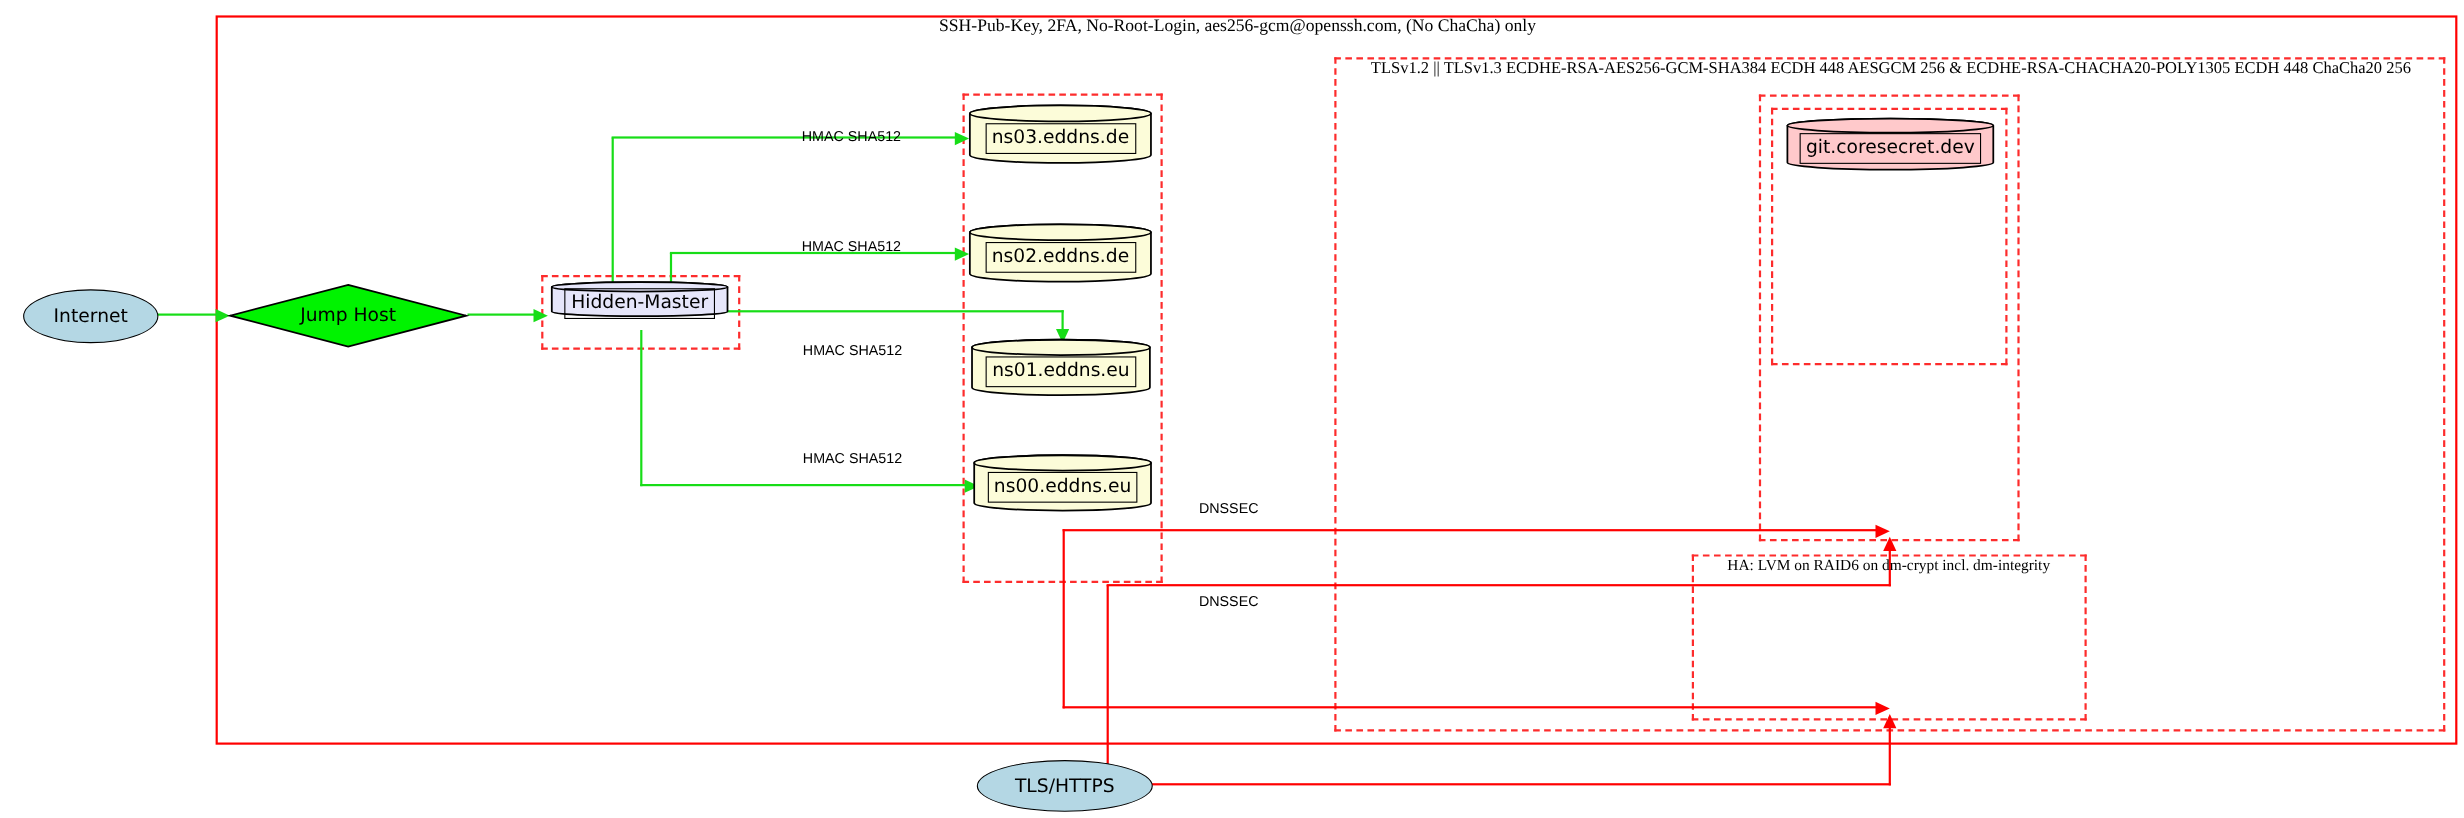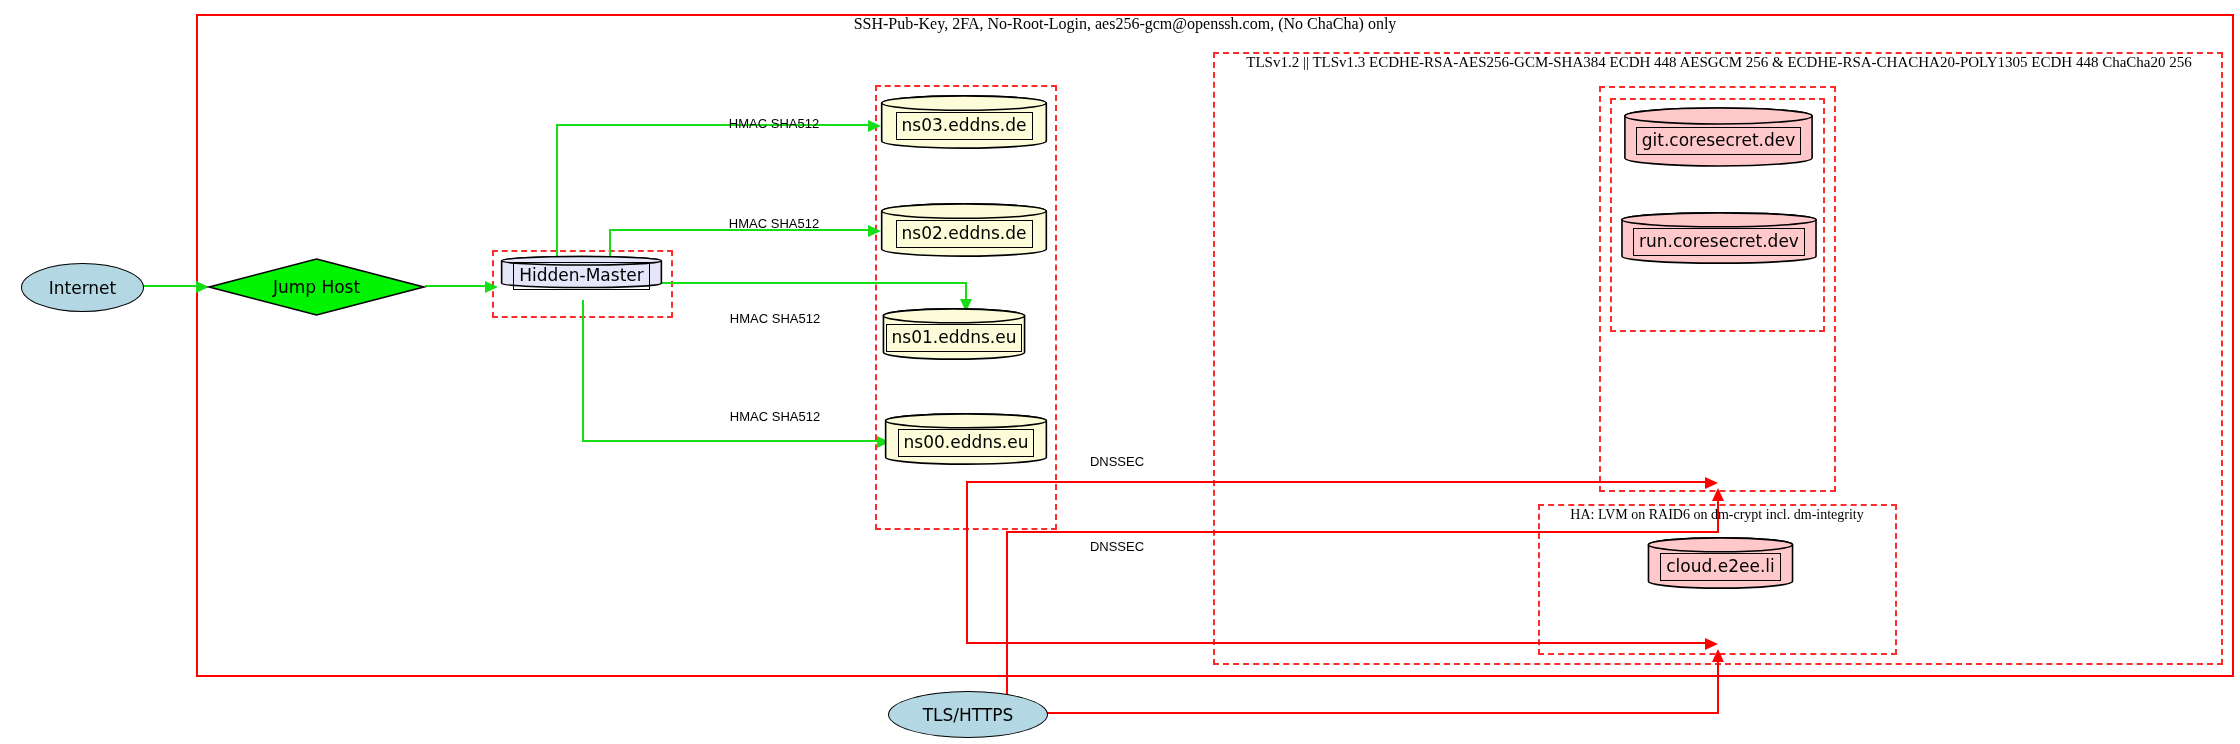--- a/index.html
+++ b/index.html
@@ -165,68 +165,50 @@
   <div class="node cyl fill-yel" style="left:880px;top:203px;width:168px;height:54px;">
     <svg viewBox="0 0 100 60" preserveAspectRatio="none">
       <path d="M1,9 A49,8 0 0 1 99,9 L99,51 A49,8 0 0 1 1,51 Z"></path>
       <ellipse cx="50" cy="9" rx="49" ry="8"></ellipse>
     </svg>
     <span class="nlabel">
         <span class="lbox">ns02.eddns.de</span>
       </span>
   </div>
 
-  <div class="node cyl fill-yel" style="left:882px;top:308px;width:144px;height:52px;">
+  <div class="node cyl fill-yel" style="left:882px;top:308px;width:165px;height:52px;">
     <svg viewBox="0 0 100 60" preserveAspectRatio="none">
       <path d="M1,9 A49,8 0 0 1 99,9 L99,51 A49,8 0 0 1 1,51 Z"></path>
       <ellipse cx="50" cy="9" rx="49" ry="8"></ellipse>
     </svg>
     <span class="nlabel">
         <span class="lbox">ns01.eddns.eu</span>
       </span>
   </div>
 
   <div class="node cyl fill-yel" style="left:884px;top:413px;width:164px;height:52px;">
     <svg viewBox="0 0 100 60" preserveAspectRatio="none">
       <path d="M1,9 A49,8 0 0 1 99,9 L99,51 A49,8 0 0 1 1,51 Z"></path>
       <ellipse cx="50" cy="9" rx="49" ry="8"></ellipse>
     </svg>
     <span class="nlabel">
         <span class="lbox">ns00.eddns.eu</span>
       </span>
   </div>
 
-  <div class="node cyl fill-pink" style="left:1623px;top:107px;width:191px;height:60px;">
+  <div class="node cyl fill-pink" style="left:1623px;top:107px;width:191px;height:48px;">
     <svg viewBox="0 0 100 60" preserveAspectRatio="none">
       <path d="M1,9 A49,8 0 0 1 99,9 L99,51 A49,8 0 0 1 1,51 Z"></path>
       <ellipse cx="50" cy="9" rx="49" ry="8"></ellipse>
     </svg>
     <span class="nlabel">
         <span class="lbox">git.coresecret.dev</span>
       </span>
   </div>
 
-  <div class="node cyl fill-pink" style="left:1620px;top:212px;width:198px;height:52px;">
-    <svg viewBox="0 0 100 60" preserveAspectRatio="none">
-      <path d="M1,9 A49,8 0 0 1 99,9 L99,51 A49,8 0 0 1 1,51 Z"></path>
-      <ellipse cx="50" cy="9" rx="49" ry="8"></ellipse>
-    </svg>
-    <span class="nlabel">
-        <span class="lbox">run.coresecret.dev</span>
-      </span>
-  </div>
-
-
-  <div class="node cyl fill-pink" style="left:1647px;top:537px;width:147px;height:52px;">
-    <svg viewBox="0 0 100 60" preserveAspectRatio="none">
-      <path d="M1,9 A49,8 0 0 1 99,9 L99,51 A49,8 0 0 1 1,51 Z"></path>
-      <ellipse cx="50" cy="9" rx="49" ry="8"></ellipse>
-    </svg>
-    <span class="nlabel">
-        <span class="lbox">cloud.e2ee.li</span>
-      </span>
-  </div>
+
+
 
   <div class="node oval fill-blue" style="left:888px;top:691px;width:160px;height:47px;">
     <span>TLS/HTTPS</span>
   </div>
 
 </div>
 
 </body></html>

